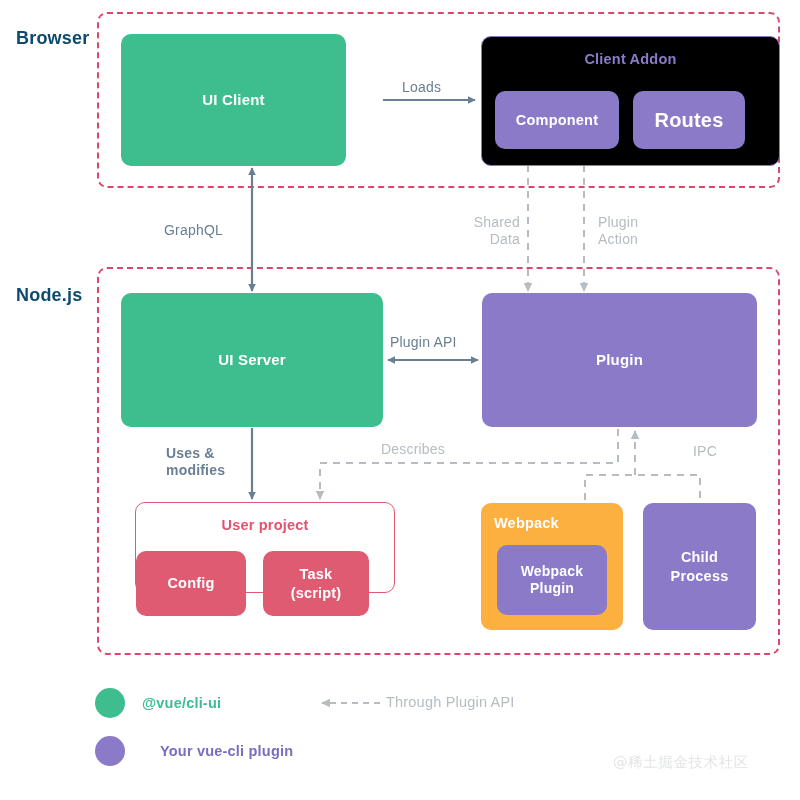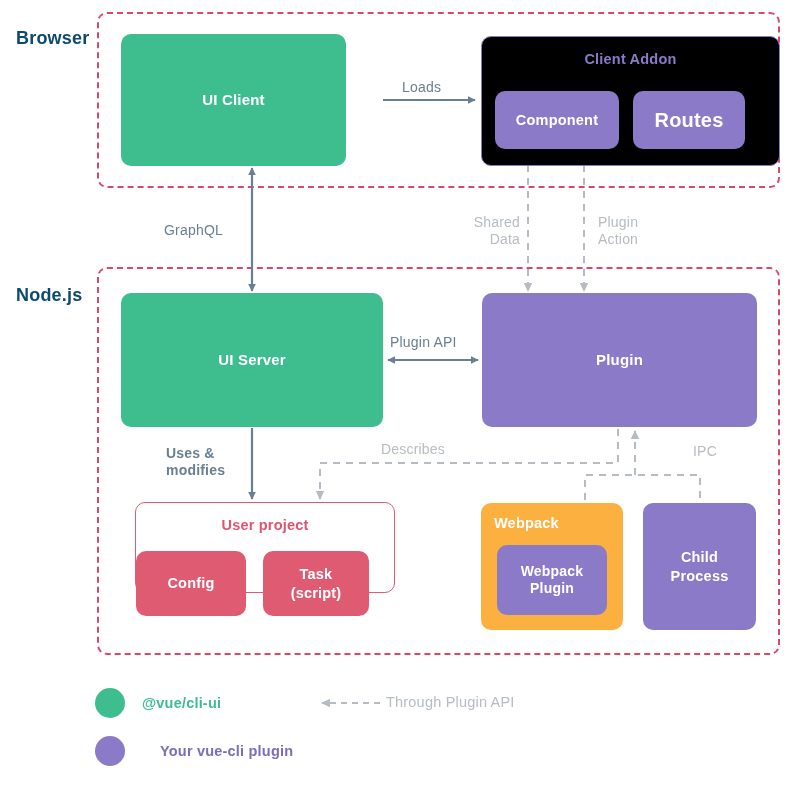--- a/index.html
+++ b/index.html
@@ -208,13 +208,14 @@
 
   <div class="edge-label dash-lab l-describes">Describes</div>
   <div class="edge-label dash-lab l-ipc">IPC</div>
 
   <div class="legend-dot lg-dot1"></div>
   <div class="legend-dot lg-dot2"></div>
   <div class="legend-text lg-t1">@vue/cli-ui</div>
   <div class="legend-text lg-t2">Your vue-cli plugin</div>
   <div class="legend-text lg-t3">Through Plugin API</div>
 
+  <div class="watermark">@稀土掘金技术社区</div>
 </div>
 
 </body></html>

